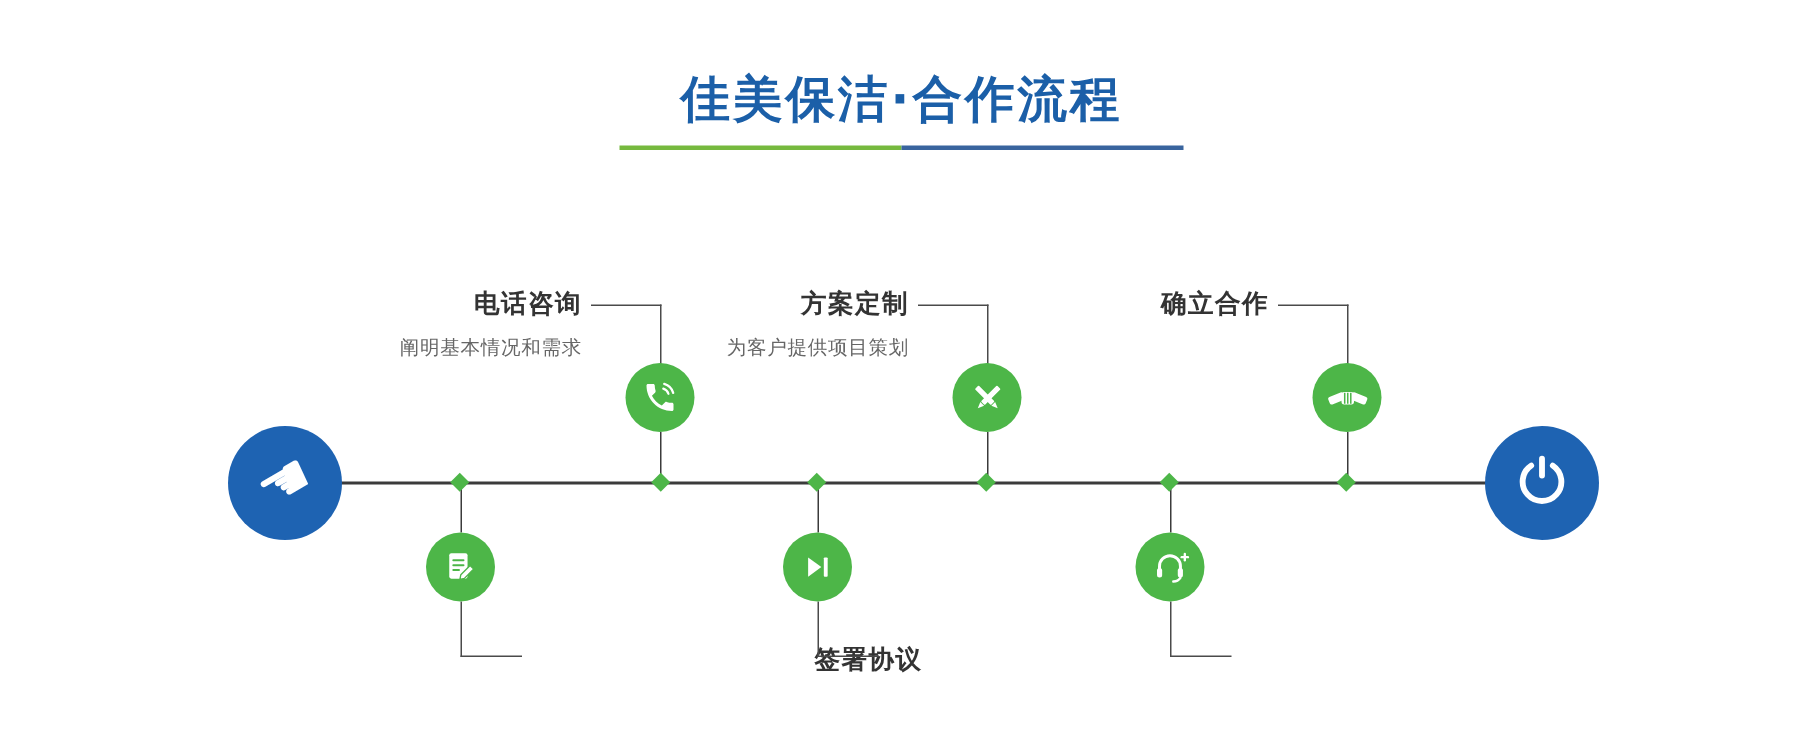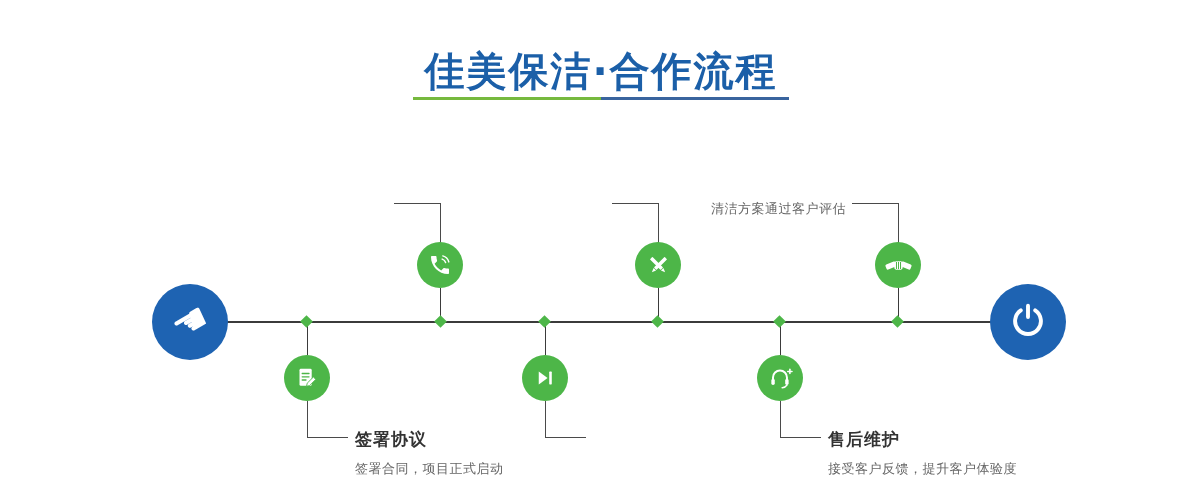--- a/index.html
+++ b/index.html
@@ -1,40 +1,40 @@
 <!DOCTYPE html>
 <html><head>
 <meta charset="utf-8">
 <style>
   html,body{margin:0;padding:0;background:#ffffff;}
   .canvas{position:relative;width:1202px;height:502px;background:#ffffff;overflow:hidden;
           font-family:"DejaVu Sans","Liberation Sans",sans-serif;}
   .title{position:absolute;top:44px;left:0;width:100%;margin:0;text-align:center;
-         font-size:40px;font-weight:bold;color:#1b5fa8;letter-spacing:2px;}
+         font-size:33px;font-weight:bold;color:#1b5fa8;letter-spacing:2px;}
   .divider{position:absolute;top:97px;left:413px;width:376px;height:3px;display:flex;}
   .divider .seg-green{width:50%;height:100%;background:#76b93e;}
   .divider .seg-blue{width:50%;height:100%;background:#39649e;}
   .subtitle{position:absolute;top:112px;left:0;width:100%;text-align:center;
             font-size:16px;color:#3f3f3f;letter-spacing:1px;}
   .timeline{position:absolute;top:321px;left:190px;width:840px;height:2px;background:#3b3b3b;}
   .big-node{position:absolute;width:76px;height:76px;border-radius:50%;background:#1e63b2;
             display:flex;align-items:center;justify-content:center;}
   .hand-glyph{color:#ffffff;font-size:40px;line-height:1;transform:rotate(-30deg);display:block;}
   .step-node{position:absolute;width:46px;height:46px;border-radius:50%;background:#4db648;
              display:flex;align-items:center;justify-content:center;}
   .step-node svg{display:block;}
   .stem{position:absolute;width:1px;background:#3b3b3b;}
   .diamond{position:absolute;width:9px;height:9px;background:#4db648;transform:rotate(45deg);}
   .conn-top{position:absolute;border-top:1px solid #4a4a4a;border-right:1px solid #4a4a4a;}
   .conn-bottom{position:absolute;border-bottom:1px solid #4a4a4a;border-left:1px solid #4a4a4a;}
   .label{position:absolute;}
   .label .t{font-size:17px;font-weight:bold;color:#333333;letter-spacing:1px;}
   .label .d{font-size:13px;color:#666666;margin-top:9px;letter-spacing:0.5px;}
   .label.top{text-align:right;width:240px;}
-  .label.bottom{text-align:left;width:260px;}
+  .label.bottom{text-align:right;width:260px;}
 </style>
 </head>
 <body>
 
 <div class="canvas">
 
   <h1 class="title">佳美保洁·合作流程</h1>
 
   <div class="divider">
     <span class="seg-green"></span>
@@ -64,79 +64,86 @@
   <div class="conn-top" style="left:394px;top:203px;width:46px;height:40px;"></div>
   <div class="step-node" style="left:417px;top:242px;">
     <span>
       <svg width="24" height="24" viewBox="0 0 24 24" fill="#ffffff">
         <path d="M6.62 10.79c1.44 2.83 3.76 5.14 6.59 6.59l2.2-2.2c.27-.27.67-.36 1.02-.24 1.12.37 2.33.57 3.57.57.55 0 1 .45 1 1V20c0 .55-.45 1-1 1-9.39 0-17-7.61-17-17 0-.55.45-1 1-1h3.5c.55 0 1 .45 1 1 0 1.25.2 2.45.57 3.57.11.35.03.74-.25 1.02l-2.2 2.2z"></path>
         <path d="M14.2 6.1c1.6.5 2.9 1.8 3.4 3.4" fill="none" stroke="#ffffff" stroke-width="1.5" stroke-linecap="round"></path>
         <path d="M14.8 2.9c2.9.8 5.2 3.1 6 6" fill="none" stroke="#ffffff" stroke-width="1.5" stroke-linecap="round"></path>
       </svg>
     </span>
   </div>
+  <div class="label top" style="right:814px;top:191px;">
+    <div class="t">电话咨询</div>
+    <div class="d">阐明基本情况和需求</div>
+  </div>
 
   <div class="stem" style="left:658px;top:288px;height:34px;"></div>
   <div class="diamond" style="left:653px;top:317px;"></div>
   <div class="conn-top" style="left:612px;top:203px;width:46px;height:40px;"></div>
   <div class="step-node" style="left:635px;top:242px;">
     <span>
       <svg width="25" height="25" viewBox="0 0 24 24" fill="#ffffff">
         <g transform="rotate(45 12 12)">
             <rect x="10.3" y="2" width="3.4" height="14.5" rx="0.6"></rect>
             <path d="M10.3 17h3.4L12 21z"></path>
           </g>
         <g transform="rotate(-45 12 12)">
             <rect x="10.3" y="2" width="3.4" height="14.5" rx="0.6"></rect>
             <path d="M10.3 17h3.4L12 21z"></path>
           </g>
       </svg>
     </span>
+  </div>
+  <div class="label top" style="right:596px;top:191px;">
+    <div class="t">方案定制</div>
+    <div class="d">为客户提供项目策划</div>
   </div>
 
   <div class="stem" style="left:898px;top:288px;height:34px;"></div>
   <div class="diamond" style="left:893px;top:317px;"></div>
   <div class="conn-top" style="left:852px;top:203px;width:46px;height:40px;"></div>
   <div class="step-node" style="left:875px;top:242px;">
     <span>
       <svg width="27" height="27" viewBox="0 0 24 24" fill="#ffffff">
         <rect x="0.5" y="9.8" width="9.5" height="4.8" rx="1.2" transform="rotate(-22 5 12)"></rect>
         <rect x="14" y="9.8" width="9.5" height="4.8" rx="1.2" transform="rotate(22 19 12)"></rect>
         <rect x="8.3" y="8.3" width="7.4" height="7.4" rx="1.6"></rect>
         <g stroke="#4db648" stroke-width="0.9">
           <line x1="10.2" y1="8.8" x2="10.2" y2="15.2"></line>
           <line x1="12" y1="8.8" x2="12" y2="15.2"></line>
           <line x1="13.8" y1="8.8" x2="13.8" y2="15.2"></line>
         </g>
       </svg>
     </span>
   </div>
   <div class="label top" style="right:356px;top:191px;">
-    <div class="d">清洁方案通过客户评估</div>
+    <div class="t">确立合作</div>
   </div>
 
   <div class="stem" style="left:307px;top:322px;height:33px;"></div>
   <div class="diamond" style="left:302px;top:317px;"></div>
   <div class="conn-bottom" style="left:307px;top:401px;width:40px;height:36px;"></div>
   <div class="step-node" style="left:284px;top:355px;">
     <span>
       <svg width="24" height="24" viewBox="0 0 24 24">
         <rect x="4.5" y="2.8" width="12.2" height="17" rx="1.4" fill="#ffffff"></rect>
         <g stroke="#4db648" stroke-width="1.3" stroke-linecap="round">
           <line x1="7.2" y1="7.5" x2="14" y2="7.5"></line>
           <line x1="7.2" y1="10.8" x2="14" y2="10.8"></line>
           <line x1="7.2" y1="14" x2="11" y2="14"></line>
         </g>
         <path d="M12.2 17.2l6.2-6.2 2.4 2.4-6.2 6.2-3 .6z" fill="#ffffff" stroke="#4db648" stroke-width="0.9"></path>
       </svg>
     </span>
   </div>
   <div class="label bottom" style="left:355px;top:428px;">
     <div class="t">签署协议</div>
-    <div class="d">签署合同，项目正式启动</div>
   </div>
 
   <div class="stem" style="left:545px;top:322px;height:33px;"></div>
   <div class="diamond" style="left:540px;top:317px;"></div>
   <div class="conn-bottom" style="left:545px;top:401px;width:40px;height:36px;"></div>
   <div class="step-node" style="left:522px;top:355px;">
     <span>
       <svg width="22" height="22" viewBox="0 0 24 24" fill="#ffffff">
         <path d="M5.2 5l9.6 7-9.6 7z"></path>
         <rect x="16.6" y="5" width="2.8" height="14" rx="0.7"></rect>
@@ -156,18 +163,14 @@
         <rect x="3.2" y="12.2" width="3.3" height="6" rx="1.6" fill="#ffffff"></rect>
         <rect x="16.5" y="12.2" width="3.3" height="6" rx="1.6" fill="#ffffff"></rect>
         <path d="M18.2 18.4a5.4 5.4 0 0 1-4.6 2.4" fill="none" stroke="#ffffff" stroke-width="1.5" stroke-linecap="round"></path>
         <g stroke="#ffffff" stroke-width="1.5" stroke-linecap="round">
           <line x1="21" y1="3.2" x2="21" y2="7.2"></line>
           <line x1="19" y1="5.2" x2="23" y2="5.2"></line>
         </g>
       </svg>
     </span>
   </div>
-  <div class="label bottom" style="left:828px;top:428px;">
-    <div class="t">售后维护</div>
-    <div class="d">接受客户反馈，提升客户体验度</div>
-  </div>
 
 </div>
 
 </body></html>

